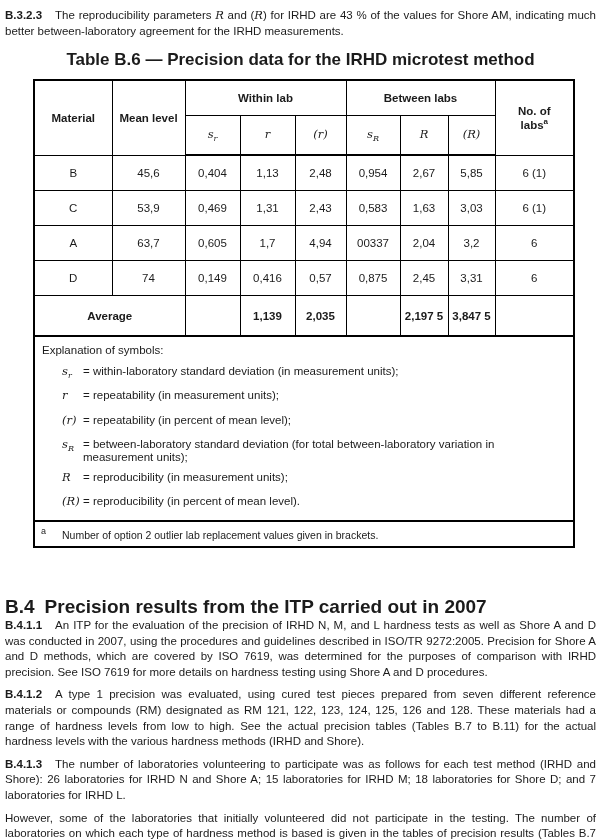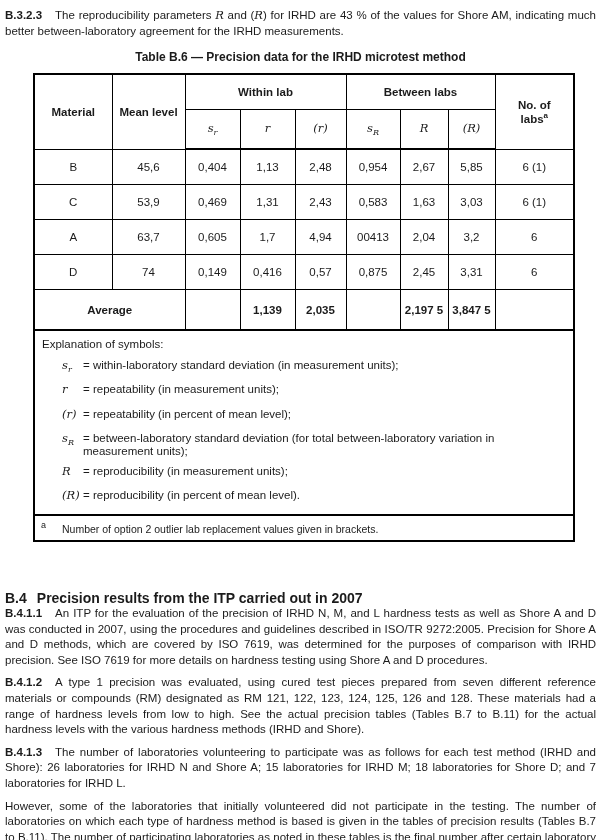--- a/index.html
+++ b/index.html
@@ -13,21 +13,21 @@
     overflow:hidden;
   }
   .page { padding:8px 6px 0 5px; }
 
   p.body { text-align:justify; line-height:15.6px; margin-bottom:7px; }
   .plabel { font-weight:bold; padding-right:13px; white-space:nowrap; }
   .sym { font-family:"DejaVu Serif", serif; font-style:italic; }
   sub.sym { font-size:8px; }
 
   .table-title {
-    text-align:center; font-weight:bold; font-size:12px;
+    text-align:center; font-weight:bold; font-size:17px;
     margin:11px 0 9px 0;
   }
 
   table.b6 {
     border-collapse:collapse;
     width:540px; margin:0 0 0 28px;
     border:2px solid #000;
     table-layout:fixed;
   }
   table.b6 th, table.b6 td {
@@ -52,21 +52,21 @@
   .exp-sym { width:21px; flex:none; font-family:"DejaVu Serif", serif; font-style:italic; }
   .exp-def { flex:1; }
 
   tr.fnote td {
     border-top-width:2px;
     text-align:left; padding:4px 24px 5px 6px; font-size:10.5px;
   }
   .fn-mark { vertical-align:super; font-size:9px; margin-right:16px; }
 
   h1.sec {
-    font-size:14px; font-weight:bold;
+    font-size:19px; font-weight:bold;
     margin:48px 0 0 0;
   }
   h2.subsec {
     font-size:12px; font-weight:bold;
     margin:19px 0 12px 0;
   }
   .hlabel { padding-right:10px; }
 </style>
 </head>
 <body>
@@ -127,21 +127,21 @@
         <td>1,63</td>
         <td>3,03</td>
         <td>6 (1)</td>
       </tr>
       <tr class="data">
         <td>A</td>
         <td>63,7</td>
         <td>0,605</td>
         <td>1,7</td>
         <td>4,94</td>
-        <td>00413</td>
+        <td>00337</td>
         <td>2,04</td>
         <td>3,2</td>
         <td>6</td>
       </tr>
       <tr class="data">
         <td>D</td>
         <td>74</td>
         <td>0,149</td>
         <td>0,416</td>
         <td>0,57</td>

